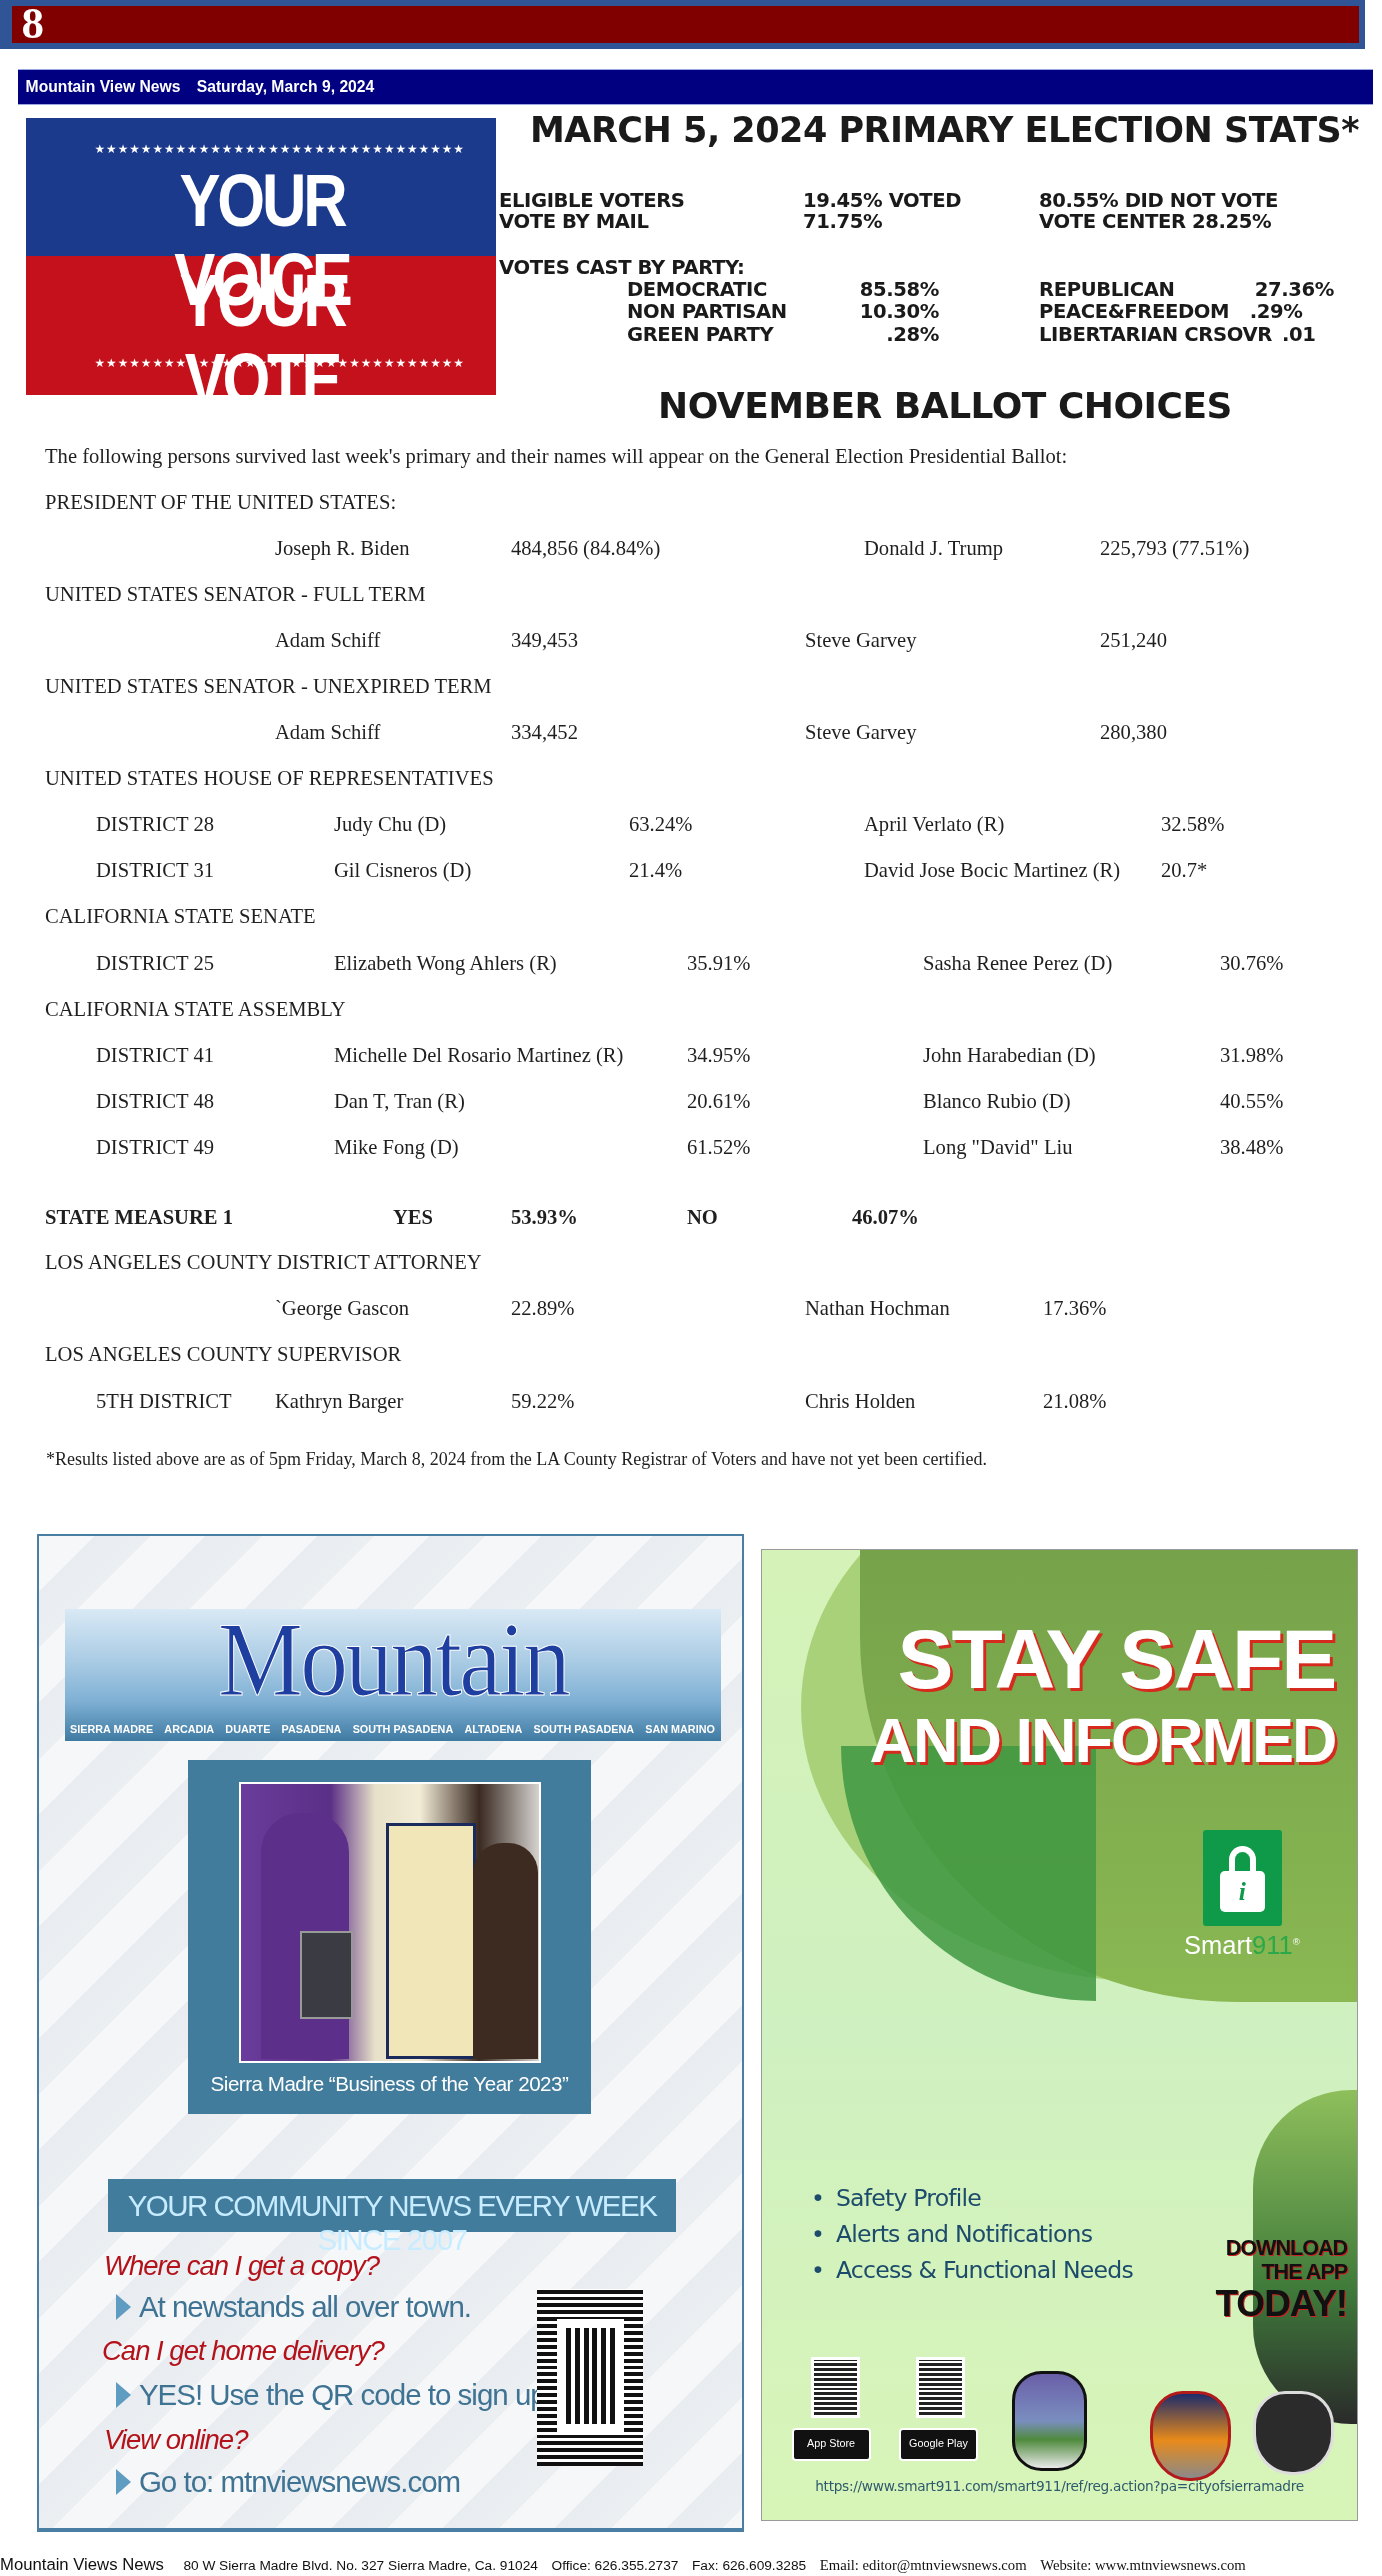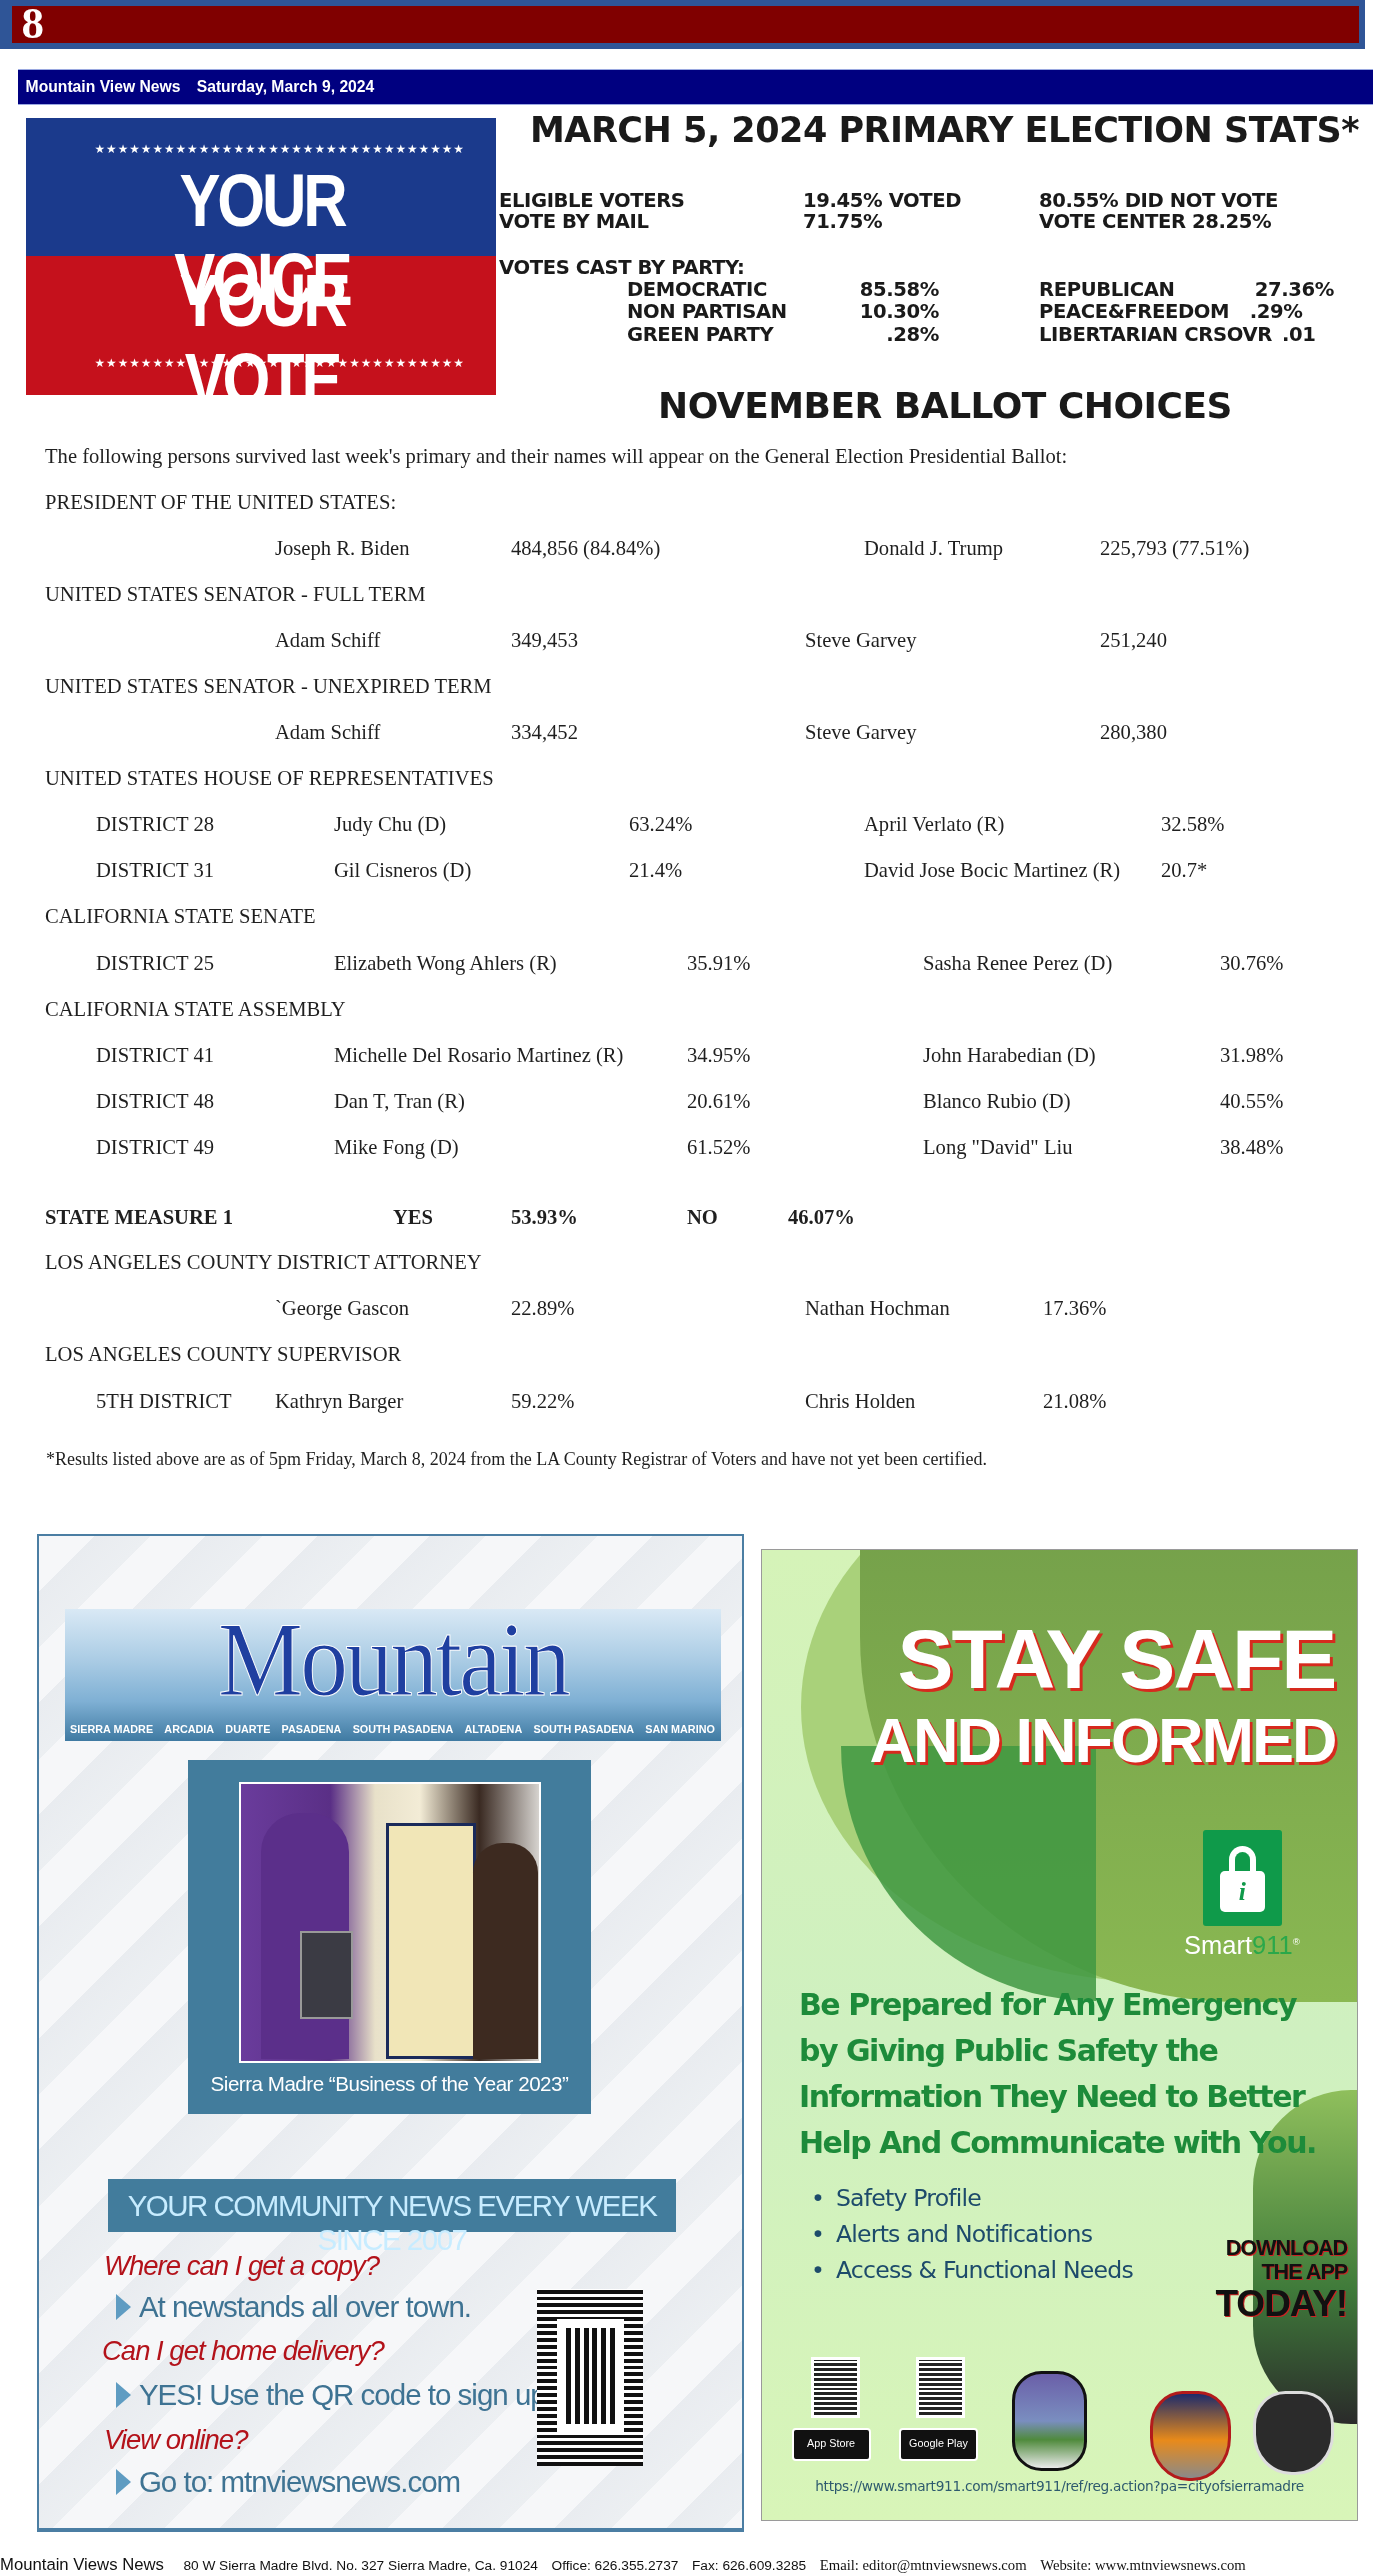--- a/index.html
+++ b/index.html
@@ -180,21 +180,21 @@
 <div class="abs body-text" style="left:96px;top:1136px">DISTRICT 49</div>
 <div class="abs body-text" style="left:334px;top:1136px">Mike Fong (D)</div>
 <div class="abs body-text" style="left:687px;top:1136px">61.52%</div>
 <div class="abs body-text" style="left:923px;top:1136px">Long "David" Liu</div>
 <div class="abs body-text" style="left:1220px;top:1136px">38.48%</div>
 
 <div class="abs body-text bold" style="left:45px;top:1206px">STATE MEASURE 1</div>
 <div class="abs body-text bold" style="left:393px;top:1206px">YES</div>
 <div class="abs body-text bold" style="left:511px;top:1206px">53.93%</div>
 <div class="abs body-text bold" style="left:687px;top:1206px">NO</div>
-<div class="abs body-text bold" style="left:788px;top:1206px">46.07%</div>
+<div class="abs body-text bold" style="left:852px;top:1206px">46.07%</div>
 
 <div class="abs body-text" style="left:45px;top:1251px">LOS ANGELES COUNTY DISTRICT ATTORNEY</div>
 <div class="abs body-text" style="left:275px;top:1297px">`George Gascon</div>
 <div class="abs body-text" style="left:511px;top:1297px">22.89%</div>
 <div class="abs body-text" style="left:805px;top:1297px">Nathan Hochman</div>
 <div class="abs body-text" style="left:1043px;top:1297px">17.36%</div>
 
 <div class="abs body-text" style="left:45px;top:1343px">LOS ANGELES COUNTY SUPERVISOR</div>
 <div class="abs body-text" style="left:96px;top:1390px">5TH DISTRICT</div>
 <div class="abs body-text" style="left:275px;top:1390px">Kathryn Barger</div>
@@ -248,21 +248,20 @@
   <div class="abs ar-blob4"></div>
   <div class="abs ar-title" style="top:67px;font-size:84px">STAY SAFE</div>
   <div class="abs ar-title" style="top:159px;font-size:63px">AND INFORMED</div>
   <div class="abs ar-icon">
     <div class="abs ar-lock-shackle"></div>
     <div class="abs ar-lock-body">
       <div class="abs ar-lock-i">i</div>
     </div>
   </div>
   <div class="abs ar-brand"><span>Smart</span><b>911</b><sup style="font-size:9.8px">®</sup></div>
-  <div class="abs ar-head">Be Prepared for Any Emergency by Giving Public Safety the Information They Need to Better Help And Communicate with You.</div>
   <ul class="abs ar-bullets">
     <li>Safety Profile</li>
     <li>Alerts and Notifications</li>
     <li>Access &amp; Functional Needs</li>
   </ul>
   <div class="abs ar-dl" style="top:687px;font-size:21.6px">DOWNLOAD</div>
   <div class="abs ar-dl" style="top:711px;font-size:21.6px">THE APP</div>
   <div class="abs ar-dl" style="top:735px;font-size:37px">TODAY!</div>
 
   <div class="abs ar-qr" style="left:49px;top:807px"></div>

